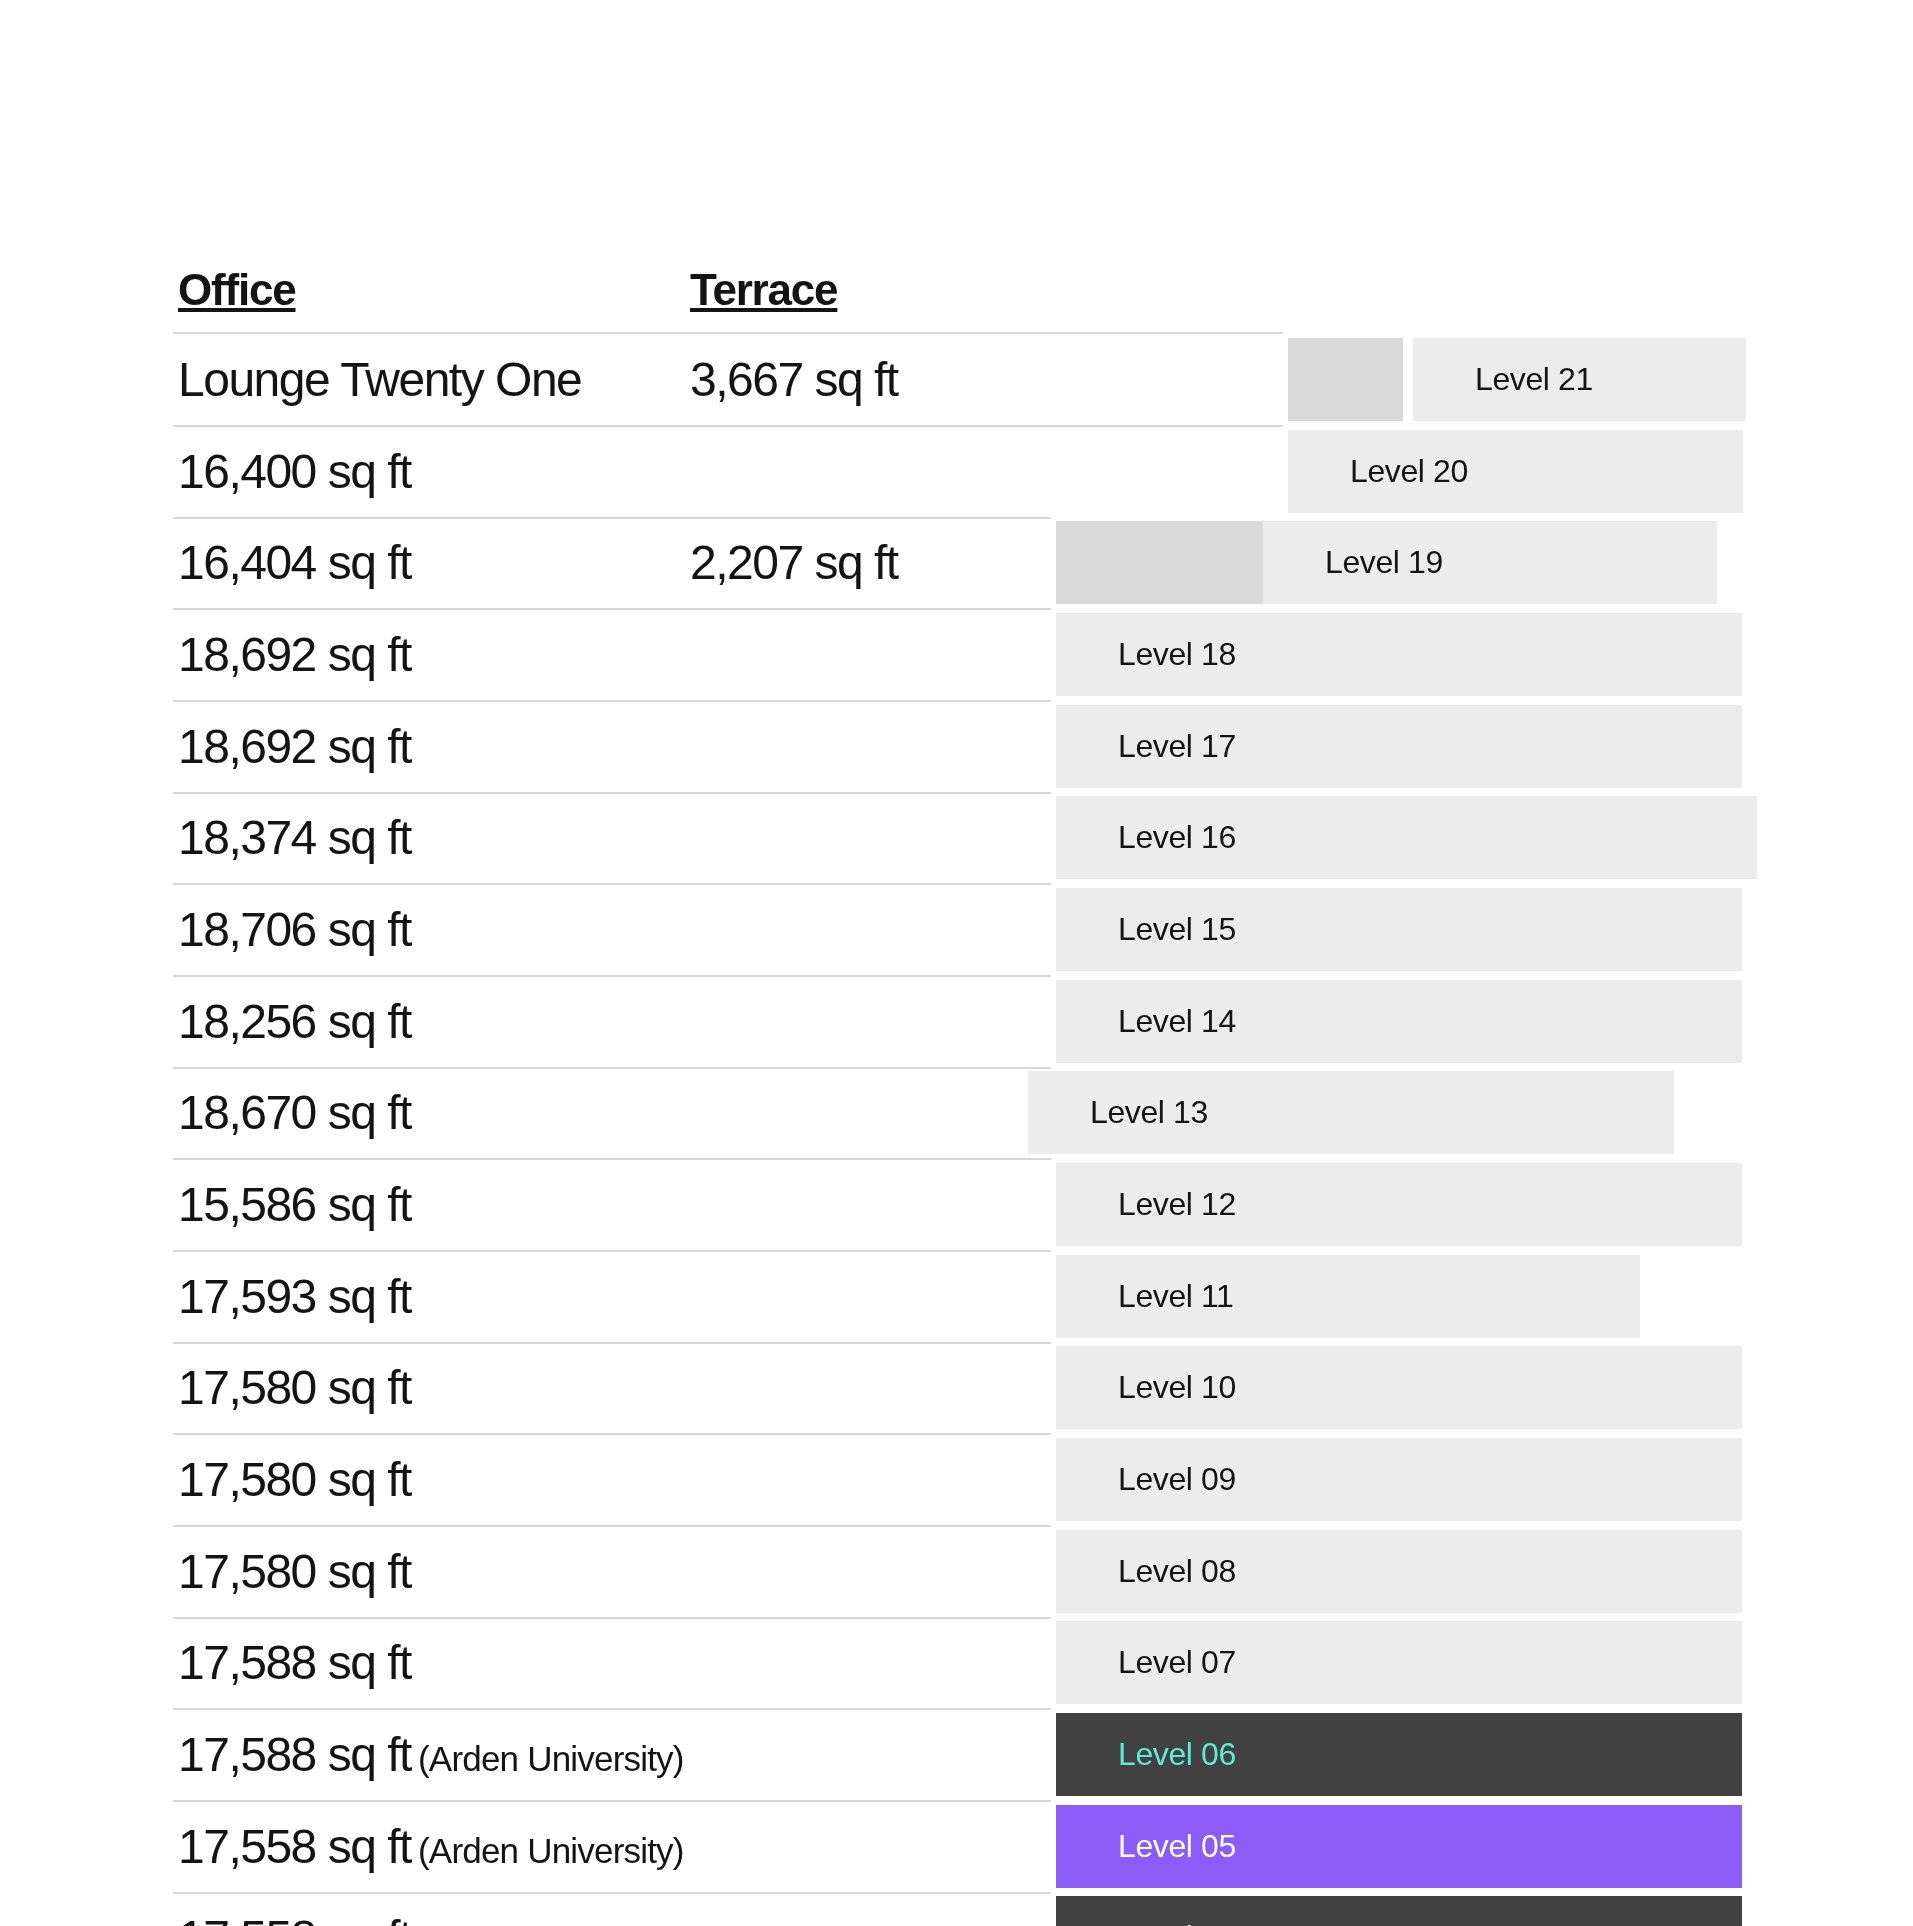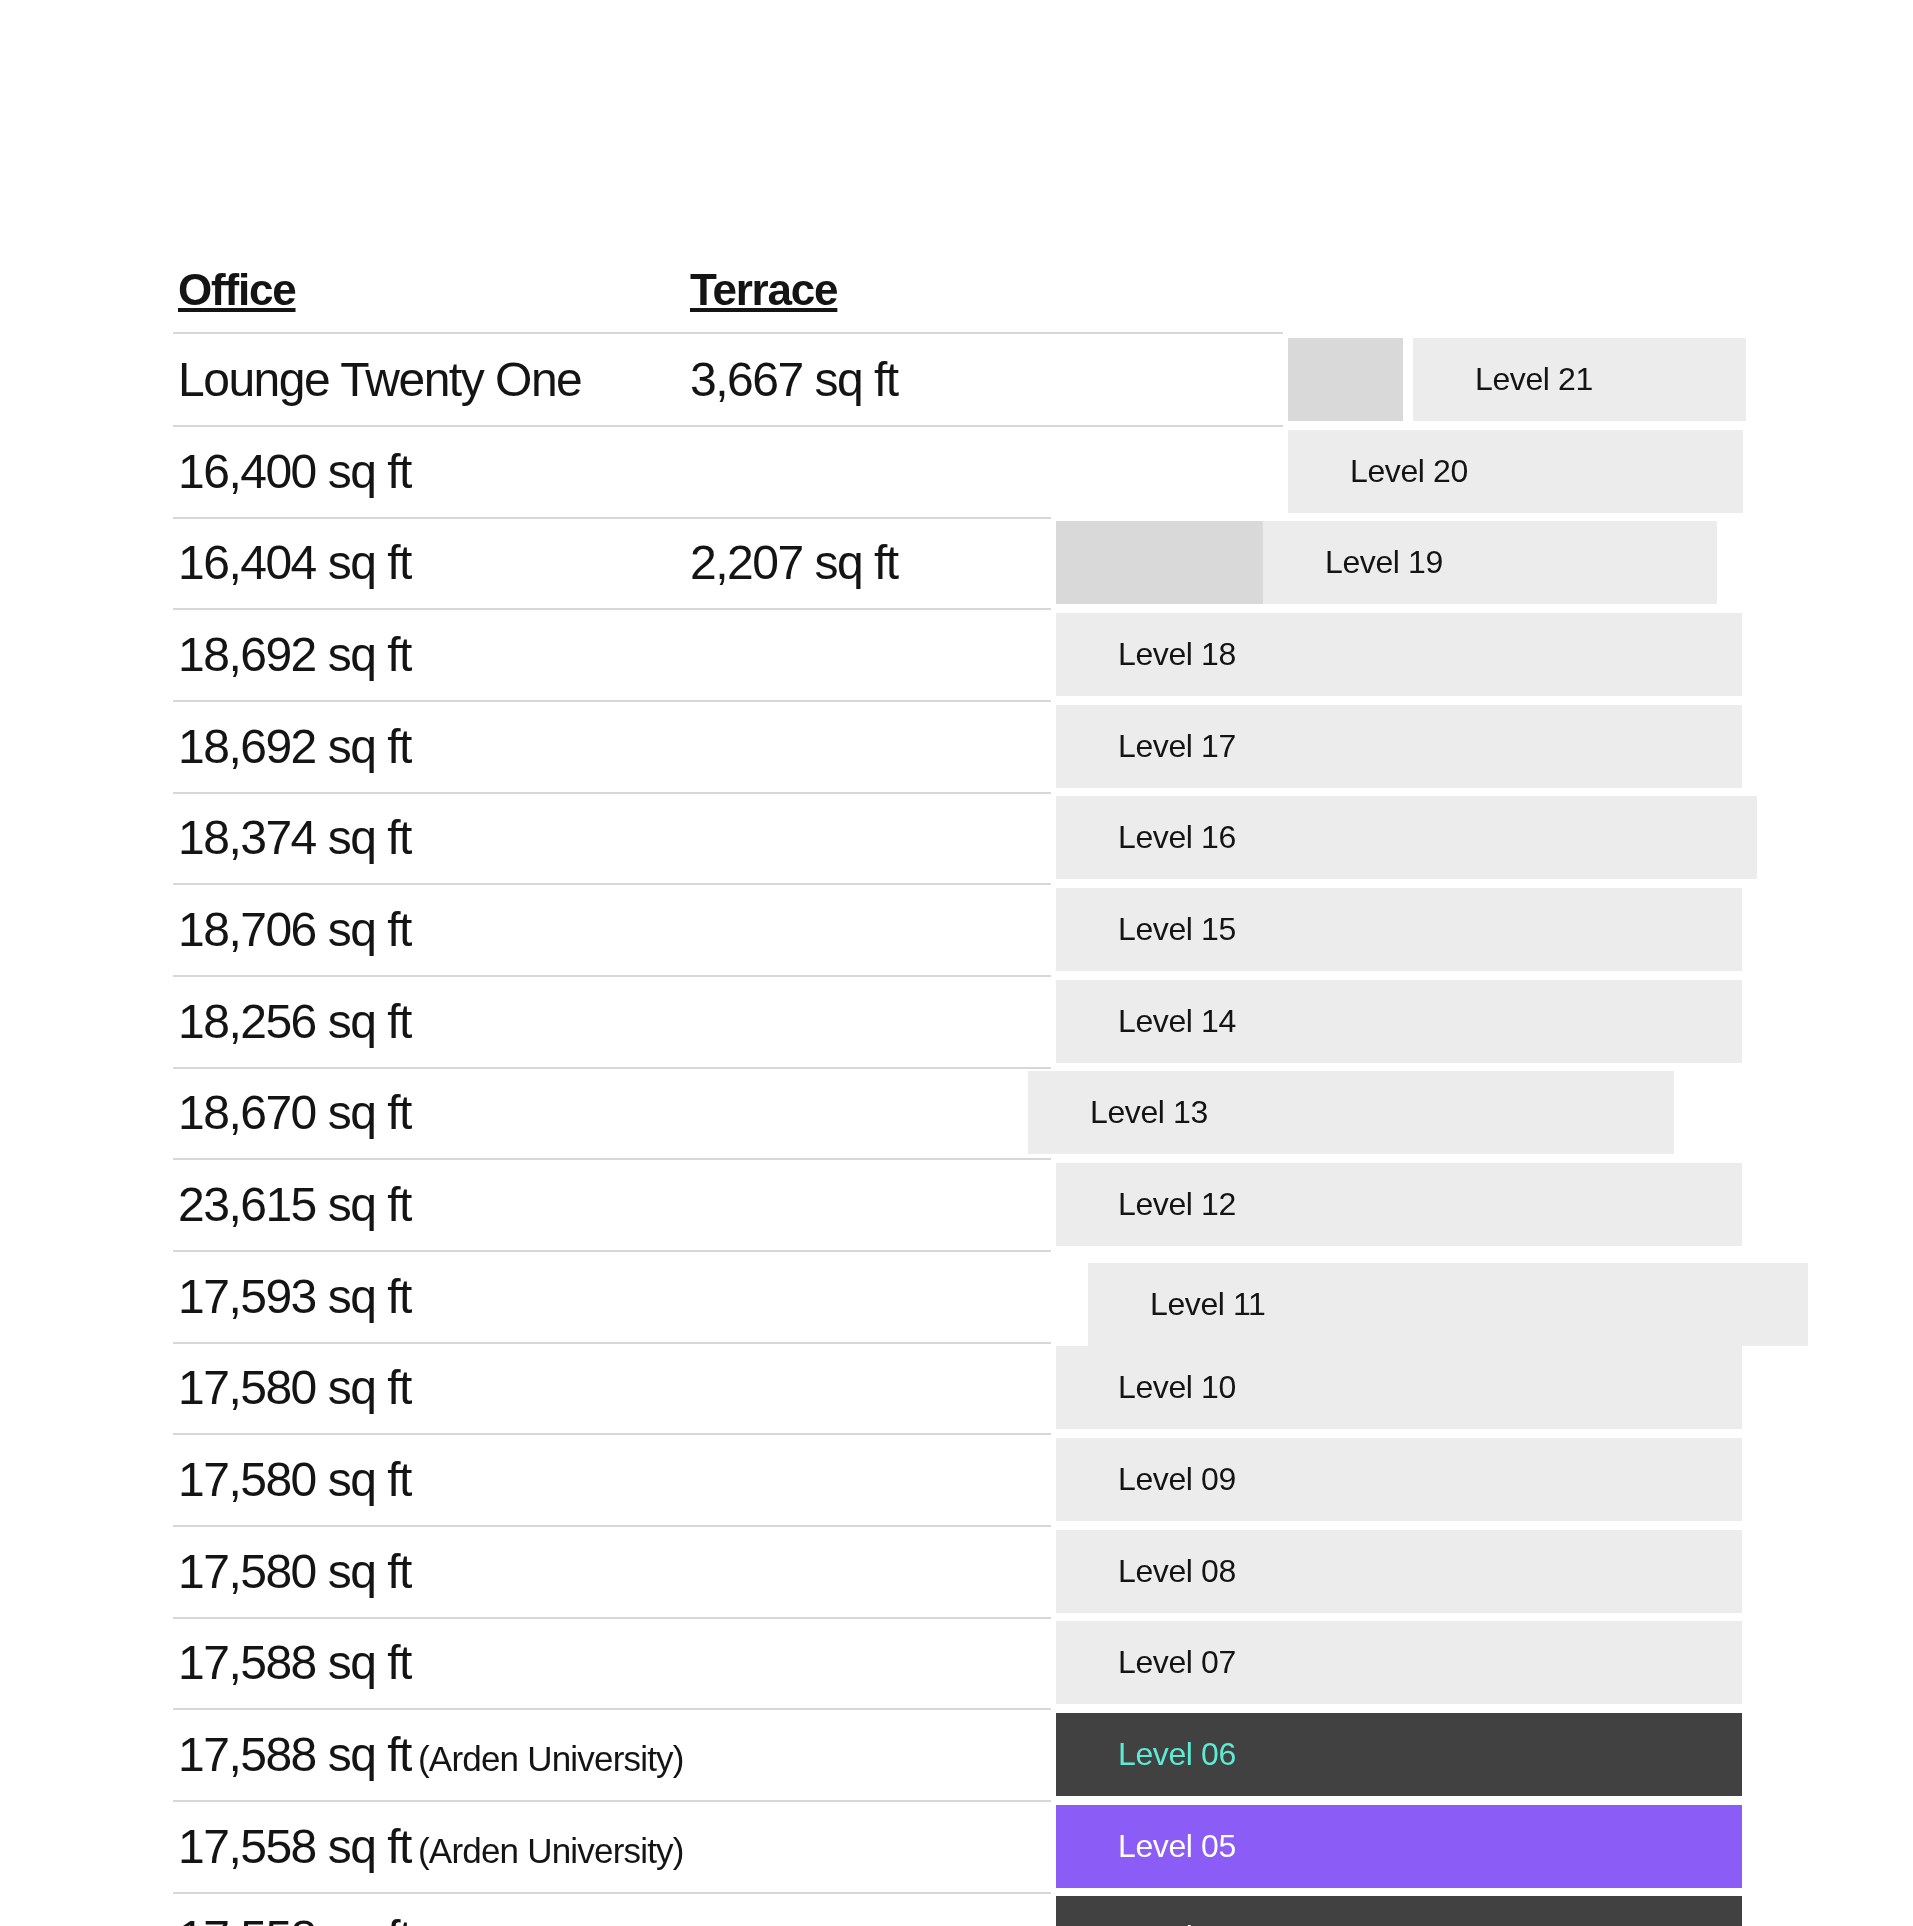--- a/index.html
+++ b/index.html
@@ -86,28 +86,28 @@
           <div class="lvl-label" style="color: rgb(20, 20, 20);">Level 14</div>
         </div>
       </div>
       <div class="row" style="top: 1071px;">
         <div class="cell office-val">18,670 sq ft</div>
         <div class="block" style="left: 1028px; width: 646px; background: rgb(236, 236, 236);">
           <div class="lvl-label" style="color: rgb(20, 20, 20);">Level 13</div>
         </div>
       </div>
       <div class="row" style="top: 1163px;">
-        <div class="cell office-val">23,615 sq ft</div>
+        <div class="cell office-val">15,586 sq ft</div>
         <div class="block" style="left: 1056px; width: 686px; background: rgb(236, 236, 236);">
           <div class="lvl-label" style="color: rgb(20, 20, 20);">Level 12</div>
         </div>
       </div>
       <div class="row" style="top: 1255px;">
         <div class="cell office-val">17,593 sq ft</div>
-        <div class="block" style="left: 1088px; width: 720px; background: rgb(236, 236, 236); margin-top: 8px;">
+        <div class="block" style="left: 1056px; width: 584px; background: rgb(236, 236, 236);">
           <div class="lvl-label" style="color: rgb(20, 20, 20);">Level 11</div>
         </div>
       </div>
       <div class="row" style="top: 1346px;">
         <div class="cell office-val">17,580 sq ft</div>
         <div class="block" style="left: 1056px; width: 686px; background: rgb(236, 236, 236);">
           <div class="lvl-label" style="color: rgb(20, 20, 20);">Level 10</div>
         </div>
       </div>
       <div class="row" style="top: 1438px;">

